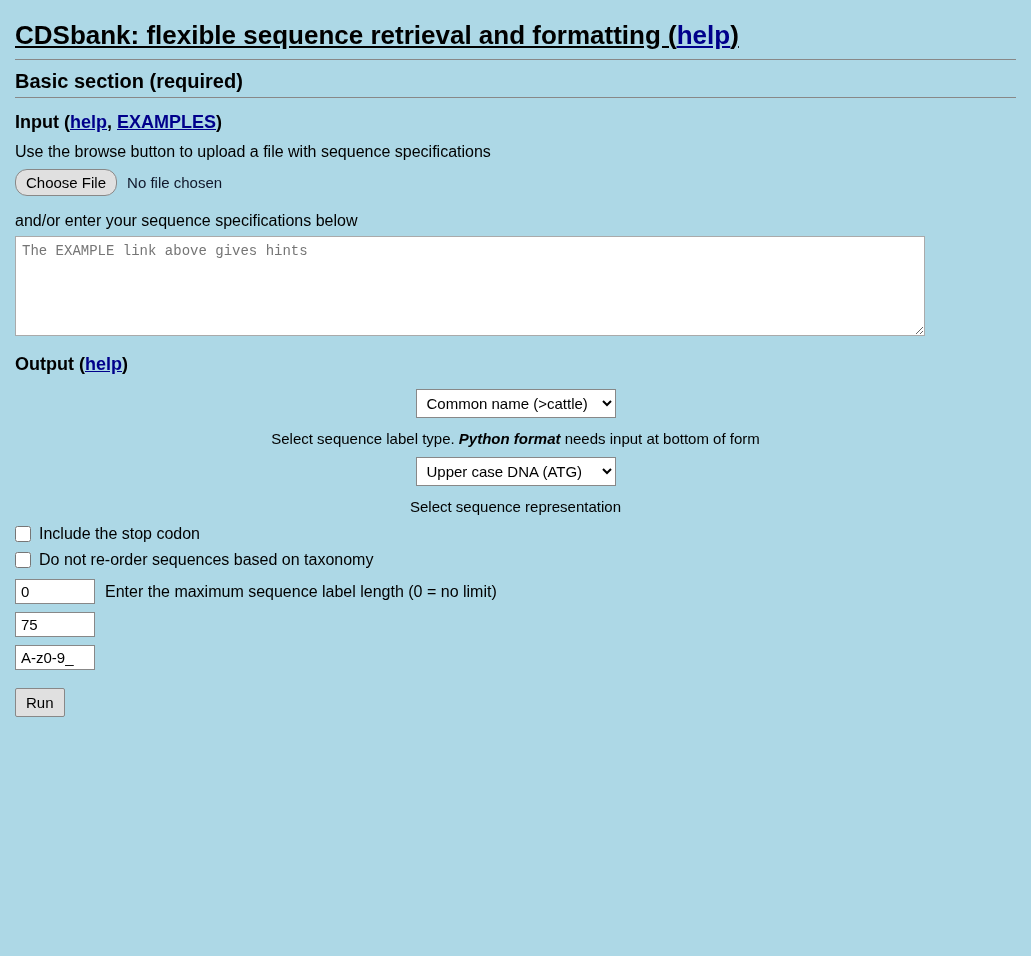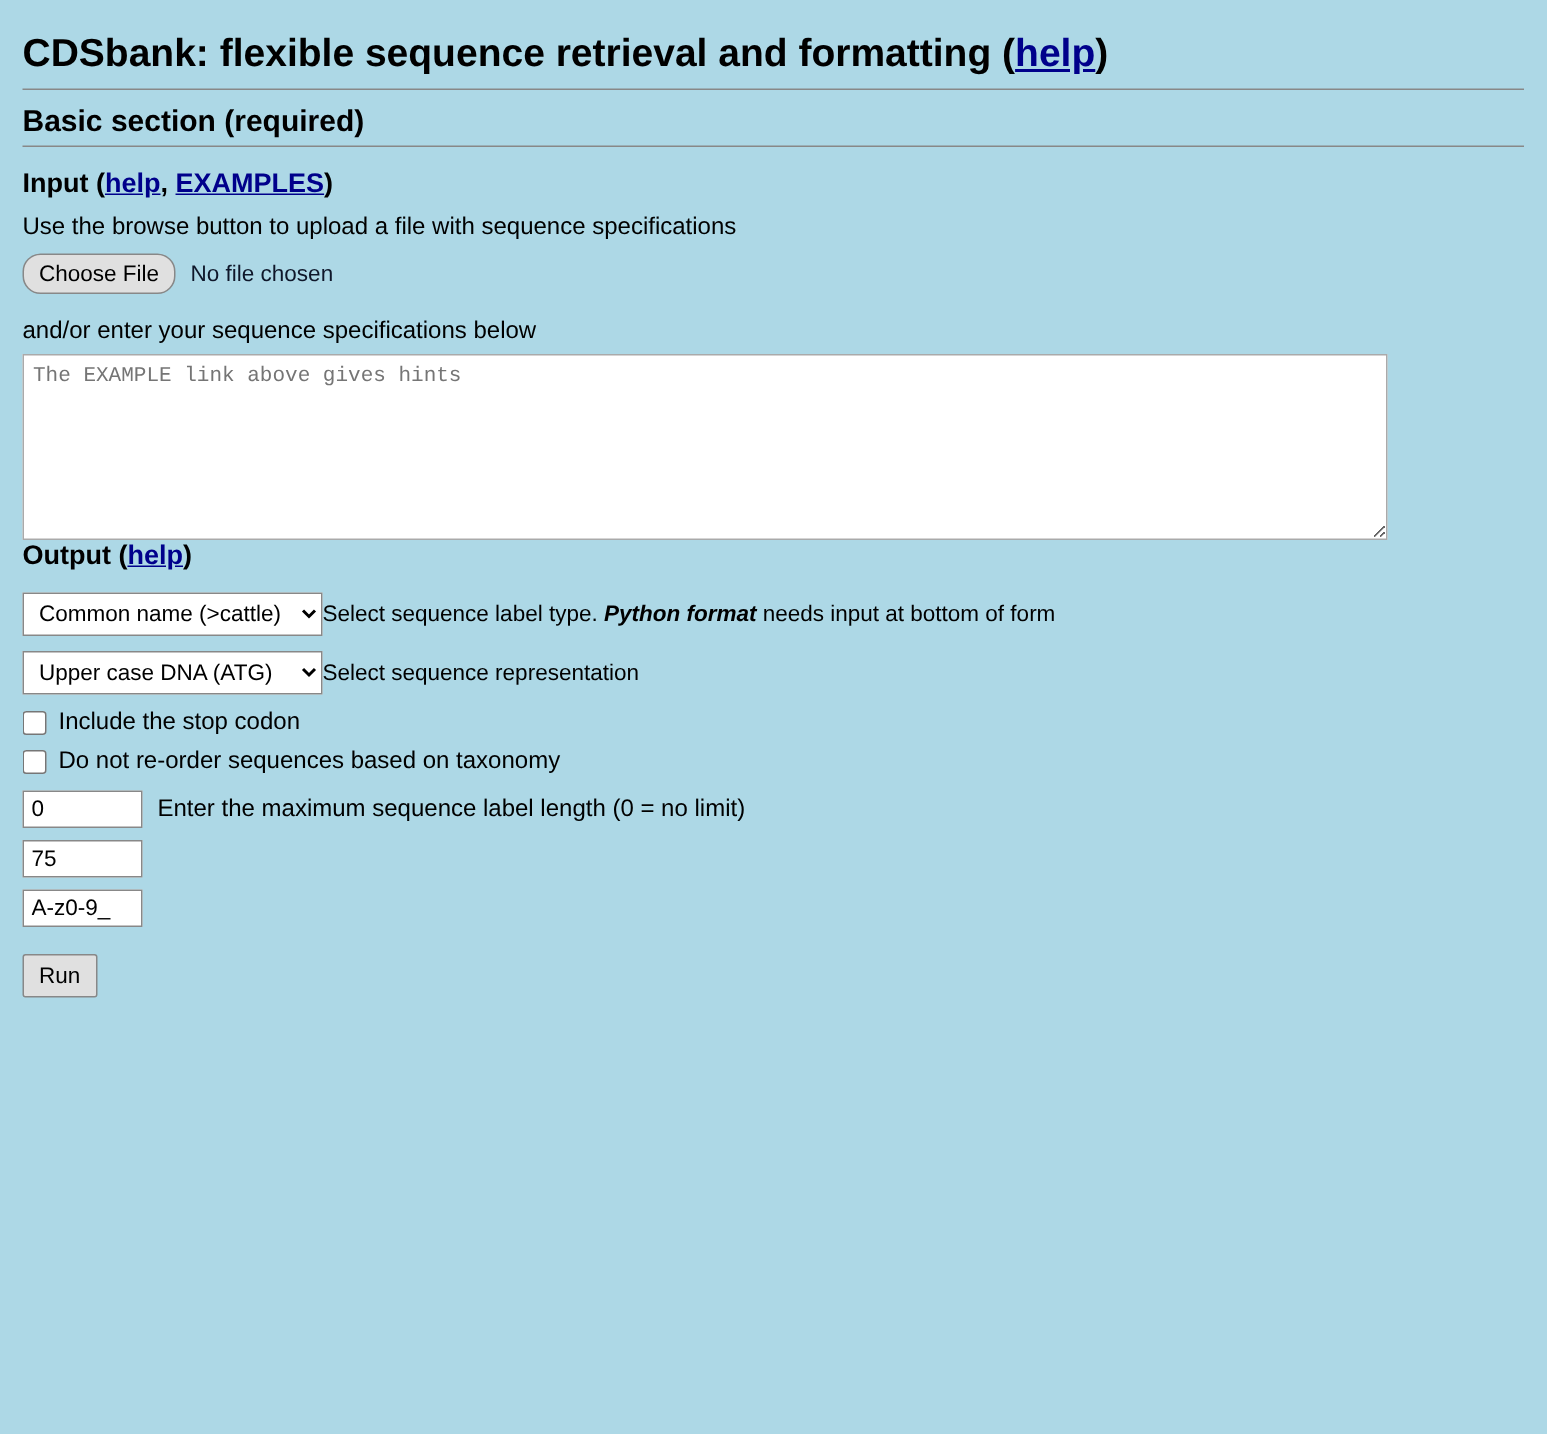--- a/index.html
+++ b/index.html
@@ -16,20 +16,21 @@
       padding: 10px 15px;
       width: 1031px;
       min-height: 956px;
     }
 
     .page-title {
       font-size: 26px;
       font-weight: bold;
       margin: 10px 0 8px 0;
       color: #000;
+      text-decoration: underline;
     }
 
     .page-title a {
       color: #00008b;
       text-decoration: underline;
     }
 
     hr.title-divider {
       border: none;
       border-top: 1px solid #888;
@@ -85,49 +86,52 @@
       color: #0f172a;
     }
 
     .textarea-description {
       font-size: 16px;
       margin-bottom: 6px;
     }
 
     .sequence-textarea {
       width: 910px;
-      height: 124px;
+      height: 100px;
       font-family: 'Courier New', monospace;
       font-size: 14px;
       color: #999;
       border: 1px solid #aaa;
       padding: 6px;
       resize: both;
       background: white;
       display: block;
     }
 
     .output-section {
+      margin-top: 18px;
     }
 
     .output-heading {
       font-size: 18px;
       font-weight: bold;
       margin-bottom: 14px;
     }
 
     .output-heading a {
       color: #00008b;
       text-decoration: underline;
     }
 
     .select-row {
       display: flex;
       align-items: center;
+      gap: 12px;
       margin-bottom: 10px;
+      flex-direction: column;
     }
 
     .select-row select {
       padding: 4px 6px;
       font-size: 15px;
       border: 1px solid #888;
       background: white;
       min-width: 200px;
     }
 

